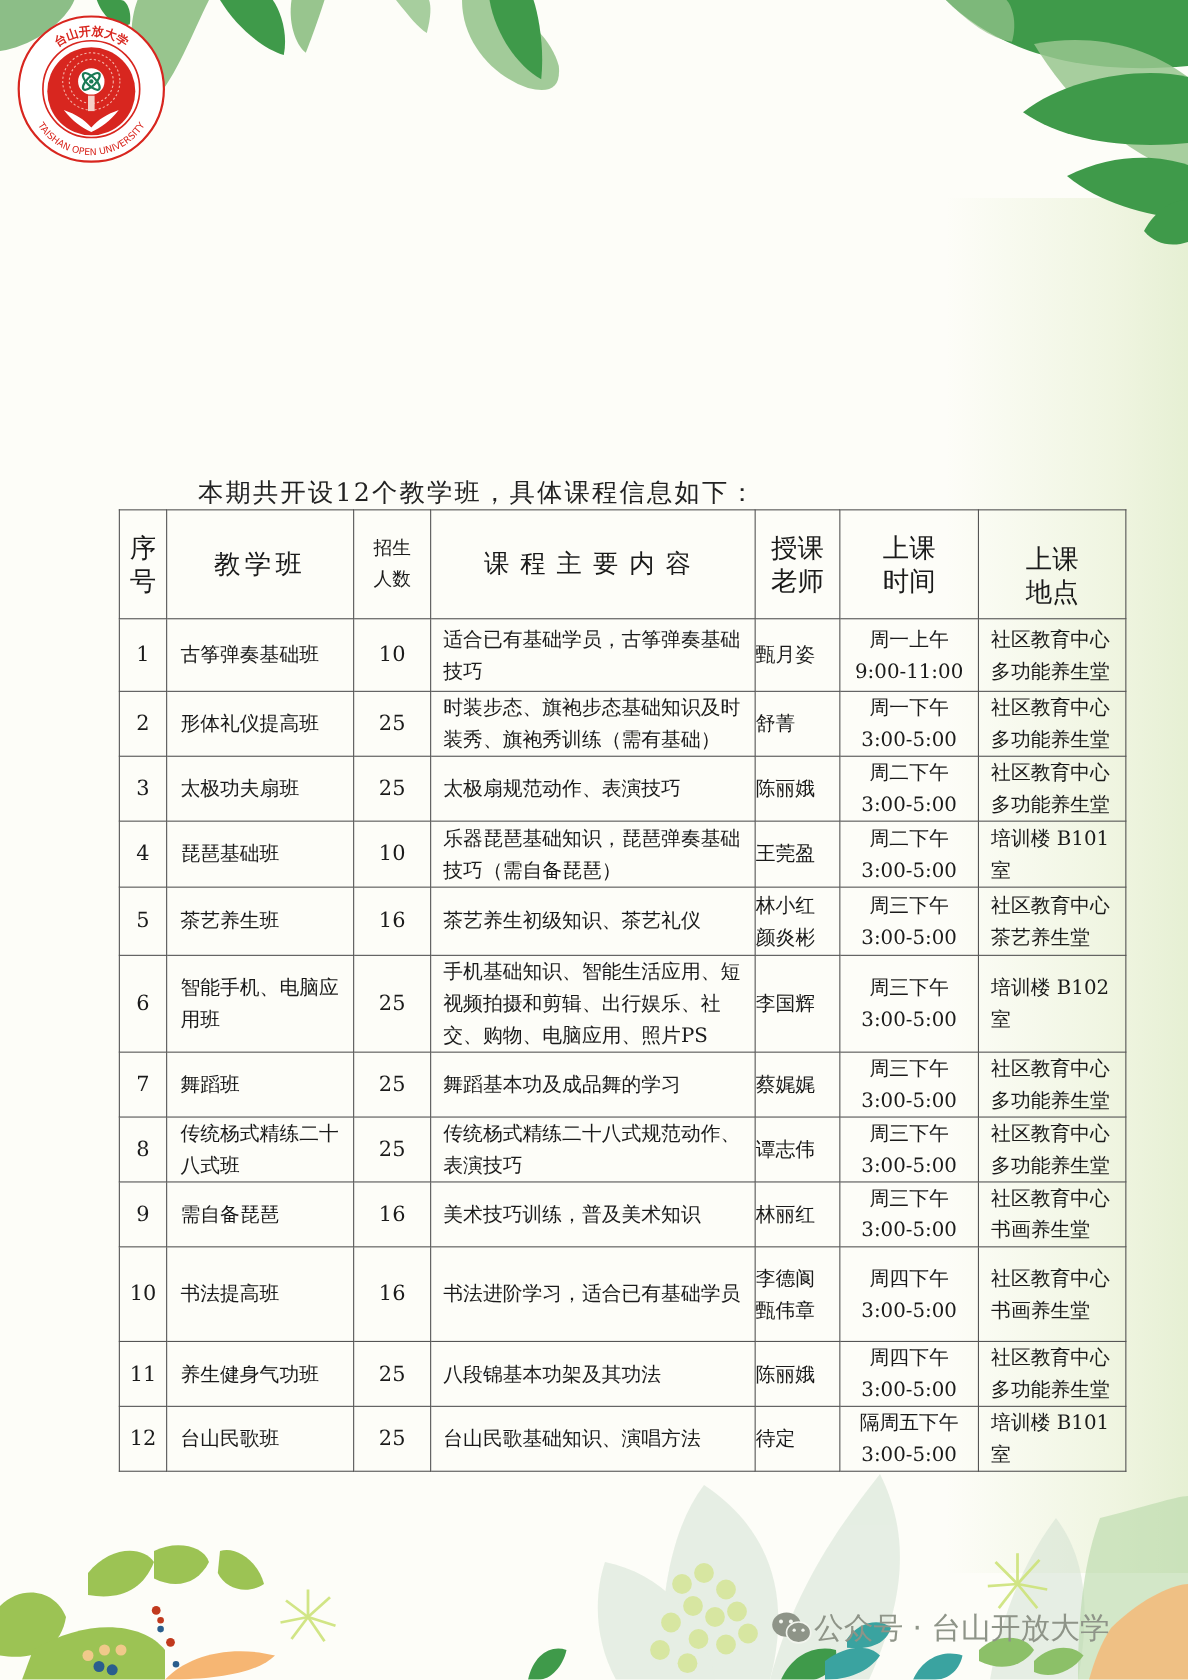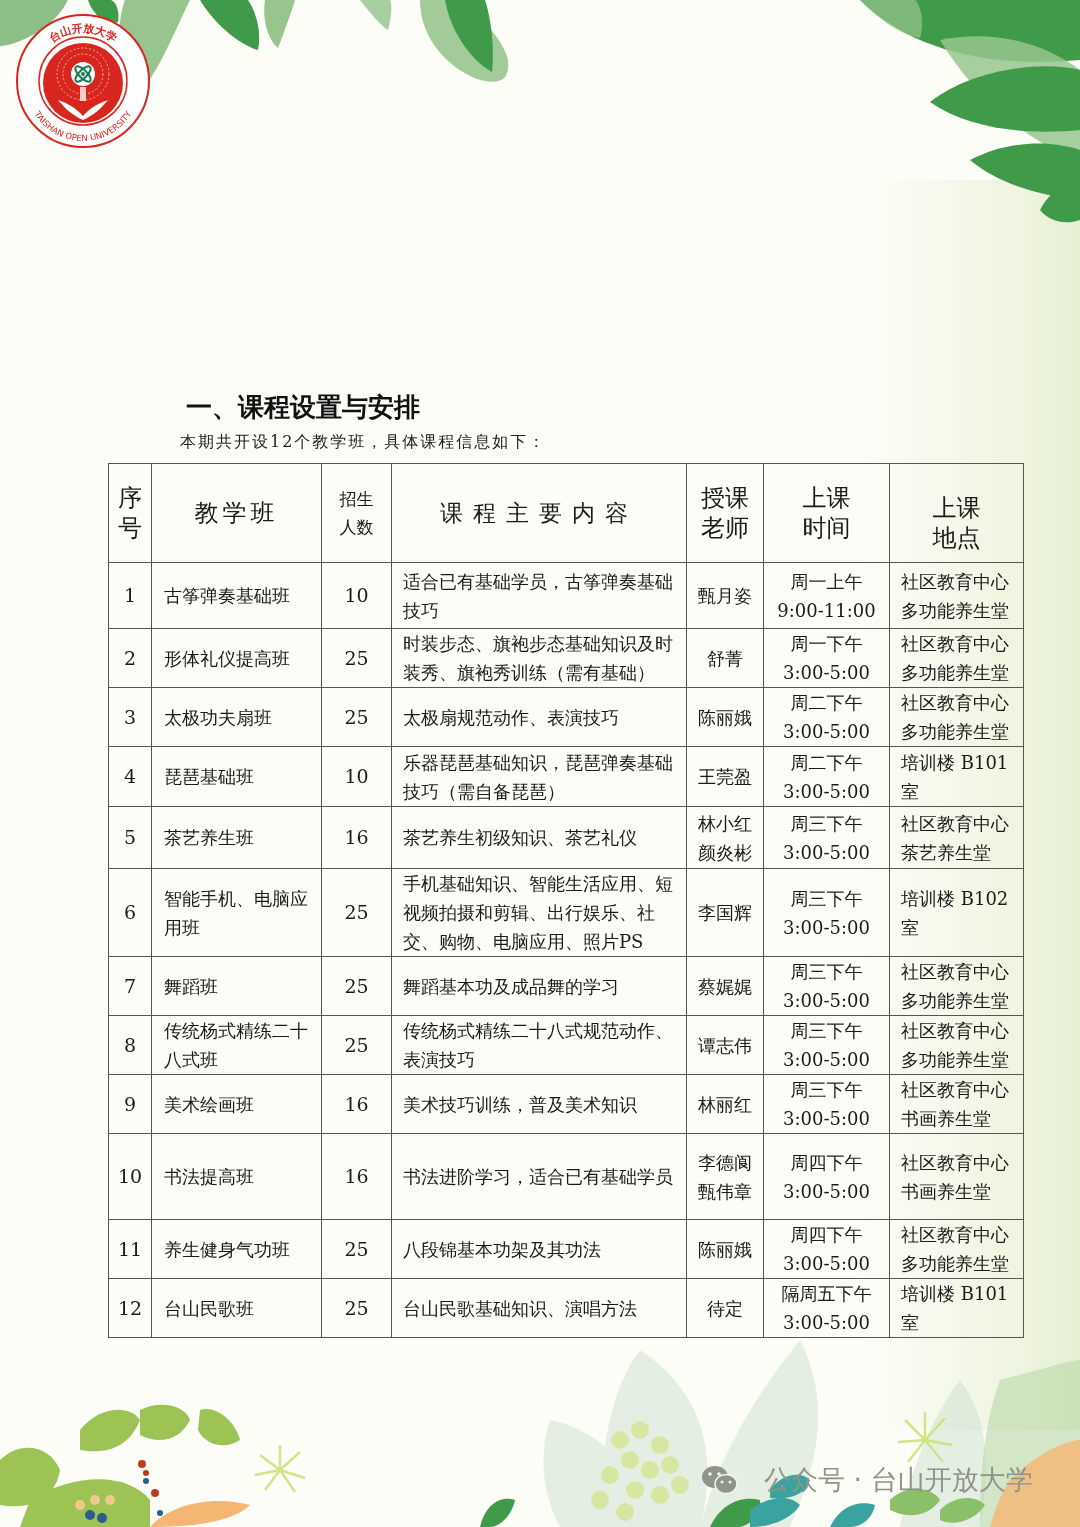--- a/index.html
+++ b/index.html
@@ -39,21 +39,21 @@
     text-align: justify;
   }
 
   .section-heading {
     position: absolute; left: 186px; top: 390px;
     font-family: "DejaVu Sans", "Liberation Sans", sans-serif;
     font-size: 26px; font-weight: bold; color: #111;
   }
   .section-sub {
     position: absolute; left: 180px; top: 432px;
-    font-size: 16px; letter-spacing: 2px; color: #222;
+    font-size: 23px; letter-spacing: 2px; color: #222;
   }
 
   table.courses {
     position: absolute; left: 108px; top: 463px;
     width: 915px;
     border-collapse: collapse;
     table-layout: fixed;
     font-size: 18px;
     color: #1a1a1a;
   }
@@ -69,27 +69,27 @@
     font-size: 24px;
     line-height: 30px;
     font-family: "DejaVu Sans", "Liberation Sans", sans-serif;
   }
   th.h-small { font-size: 17px !important; line-height: 28px !important; }
   th.h-wide { letter-spacing: 10px; font-size: 23px !important; }
   td.c-no { text-align: center; font-size: 19px; }
   td.c-class { padding-left: 12px; padding-right: 0; }
   td.c-count { text-align: center; font-size: 19px; }
   td.c-content { padding-left: 11px; padding-right: 4px; }
-  td.c-teacher { text-align: center; }
+  td.c-teacher { }
   td.c-time { text-align: center; }
   td.c-place { padding-left: 11px; }
   .cell-line { display: block; }
   .watermark {
     position: absolute; left: 700px; top: 1462px;
-    display: flex; align-items: center; gap: 24px;
+    display: flex; align-items: center; gap: 0;
     font-family: "DejaVu Sans", "Liberation Sans", sans-serif;
     font-size: 27px; color: #8e9488;
   }
   .wechat-icon { width: 40px; height: 34px; }
 </style>
 </head>
 <body>
 
 <div class="bg-layer">
   <div class="right-tint"></div>
@@ -201,21 +201,20 @@
       <circle cx="69" cy="62" r="2" fill="#1a7a55"></circle>
       <rect x="66" y="75" width="6" height="14" fill="#f5d0c8"></rect>
       <path d="M44 88 C55 92 62 96 69 104 C76 96 83 92 94 88 C86 98 78 104 69 108 C60 104 52 98 44 88 Z" fill="#fff"></path>
       <text font-size="11" fill="#d8261f" font-weight="bold" font-family="DejaVu Sans, sans-serif"><textPath href="#arcTop" startOffset="50%" text-anchor="middle">台山开放大学</textPath></text>
       <text font-size="8.5" fill="#d8261f" font-family="DejaVu Sans, sans-serif"><textPath href="#arcBottom" startOffset="50%" text-anchor="middle">TAISHAN OPEN UNIVERSITY</textPath></text>
     </svg>
   </div>
 
 
 
-  <h2 class="section-heading">一、课程设置与安排</h2>
   <p class="section-sub">本期共开设12个教学班，具体课程信息如下：</p>
 
   <table class="courses">
     <colgroup>
       <col style="width:43px">
         <col style="width:170px">
         <col style="width:70px">
         <col style="width:295px">
       <col style="width:77px">
         <col style="width:126px">
@@ -380,21 +379,21 @@
             <span class="cell-line">周三下午</span>
             <span class="cell-line">3:00-5:00</span>
           </td>
           <td class="c-place">
             <span class="cell-line">社区教育中心</span>
             <span class="cell-line">多功能养生堂</span>
           </td>
         </tr>
         <tr style="height: 59px;">
           <td class="c-no">9</td>
-          <td class="c-class">美术绘画班</td>
+          <td class="c-class">需自备琵琶</td>
           <td class="c-count">16</td>
           <td class="c-content">美术技巧训练，普及美术知识</td>
           <td class="c-teacher">
             <span class="cell-line">林丽红</span>
           </td>
           <td class="c-time">
             <span class="cell-line">周三下午</span>
             <span class="cell-line">3:00-5:00</span>
           </td>
           <td class="c-place">

